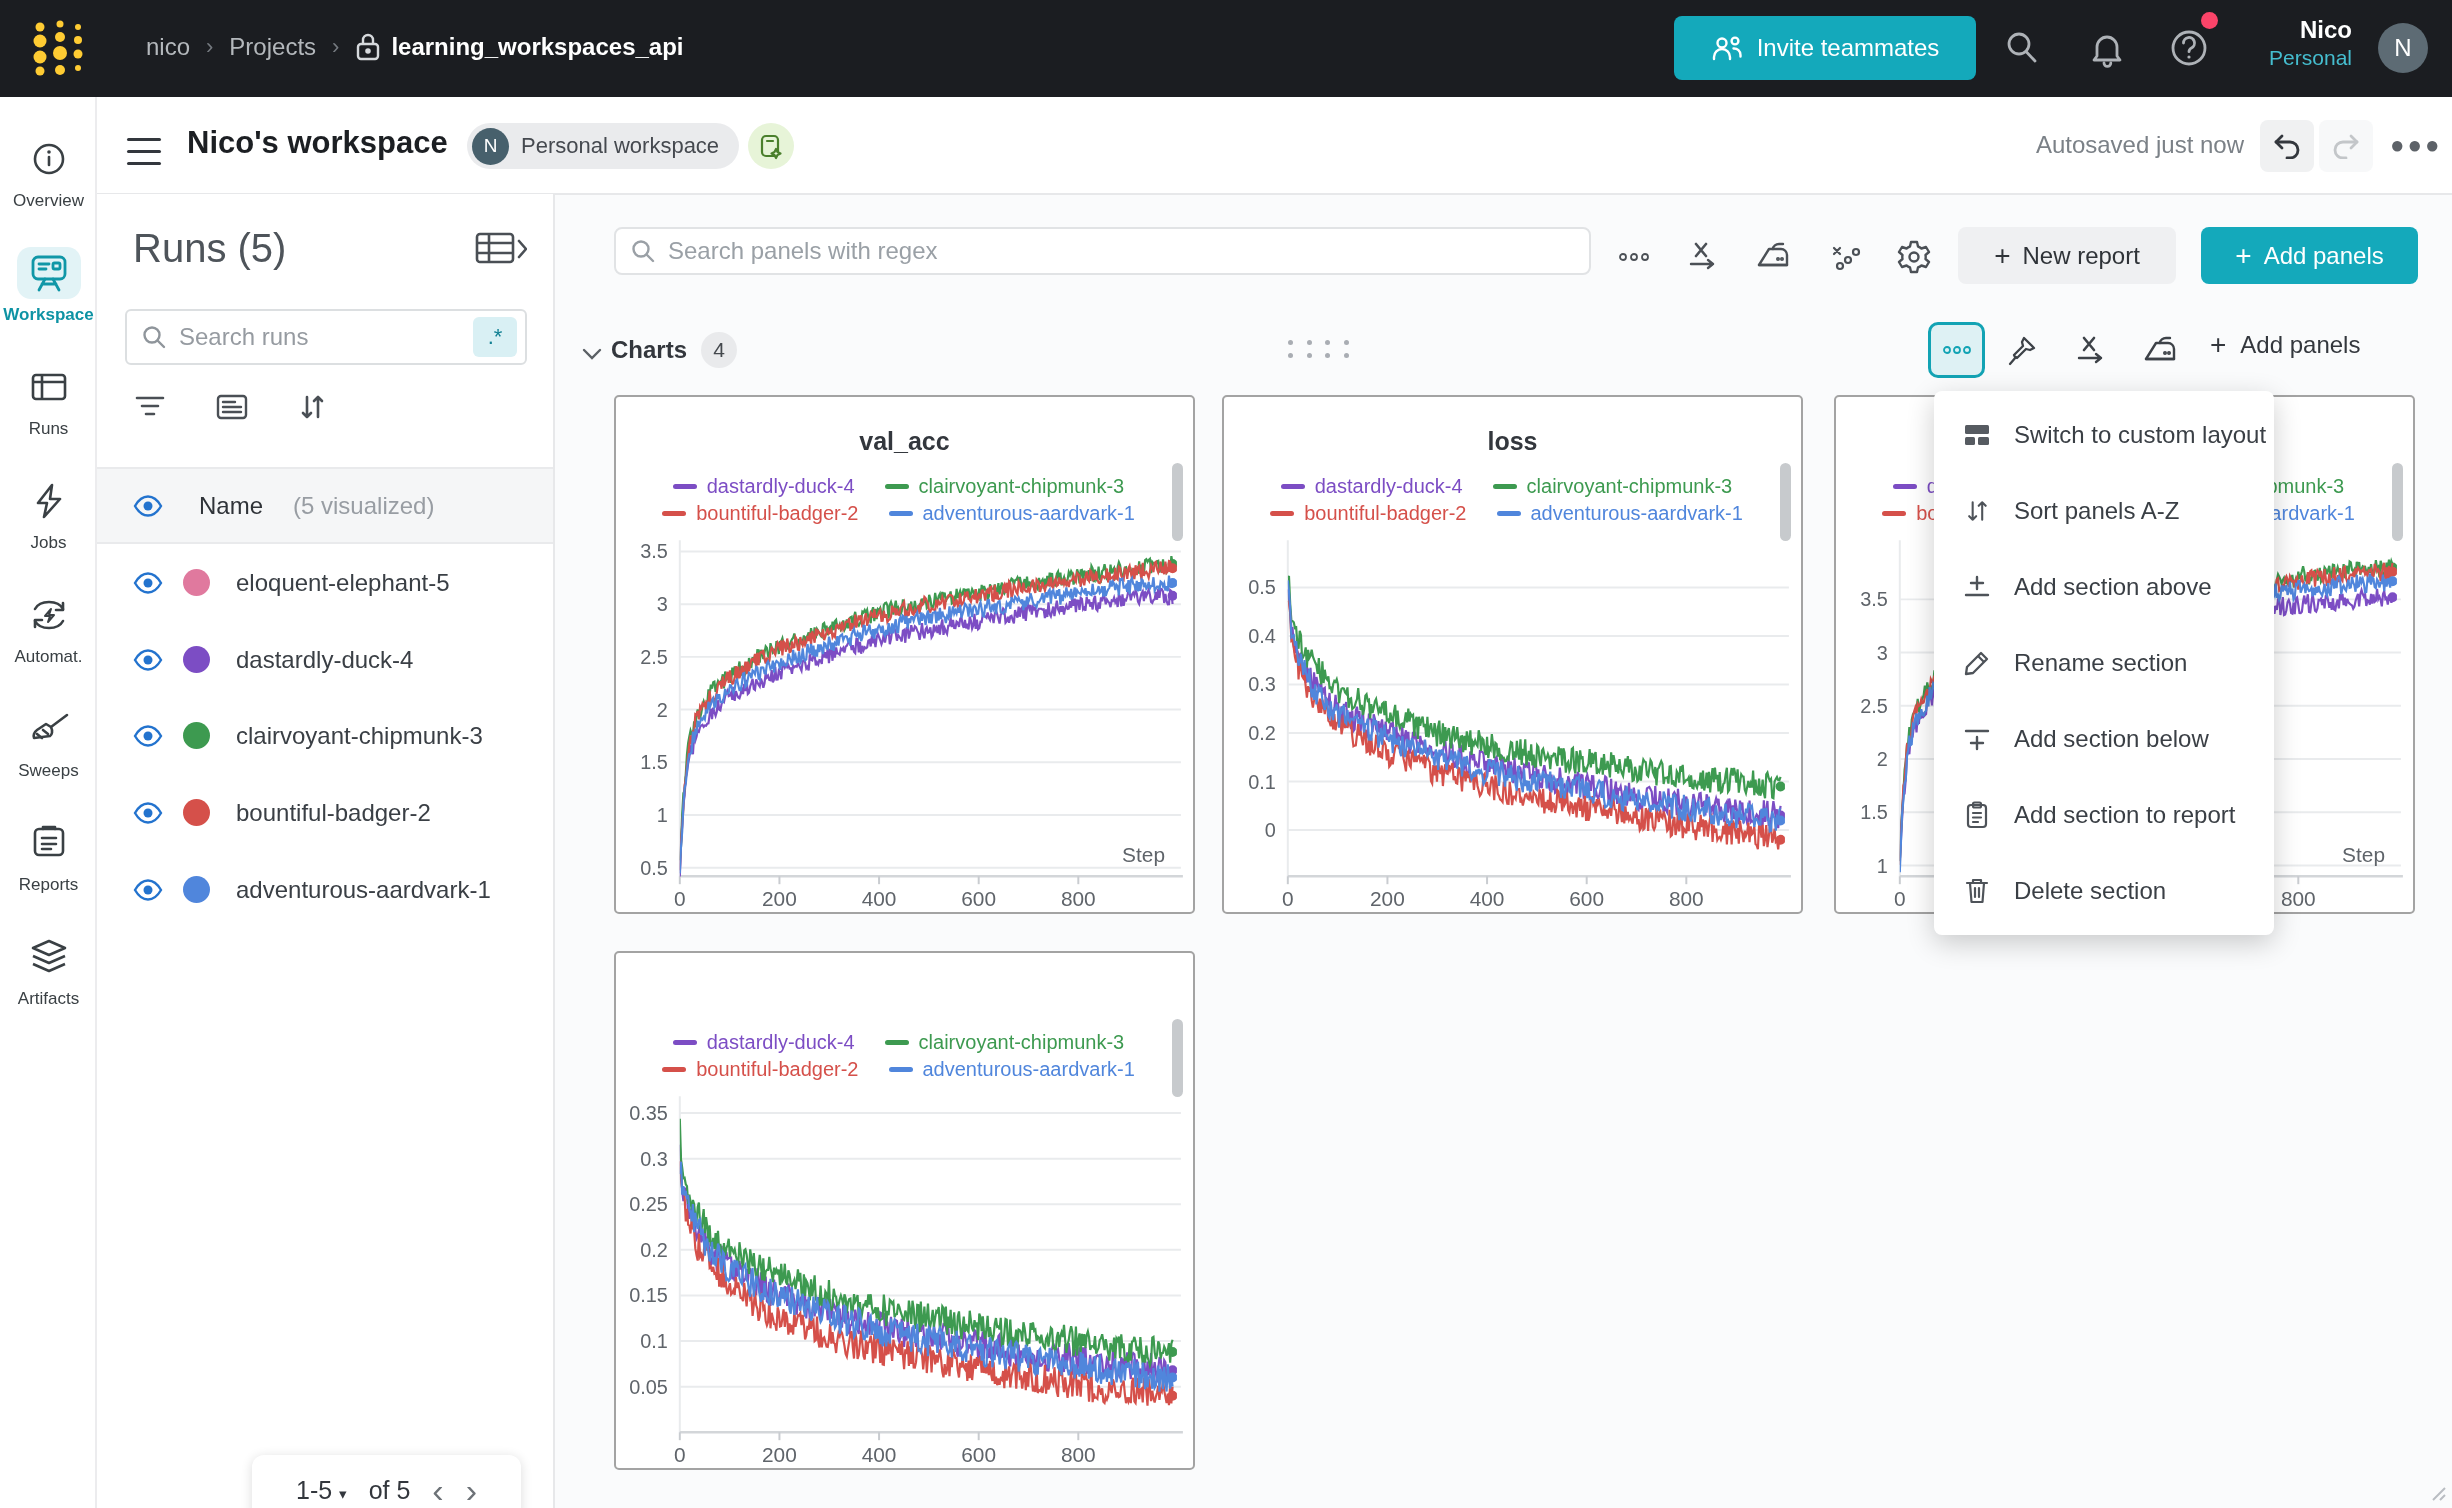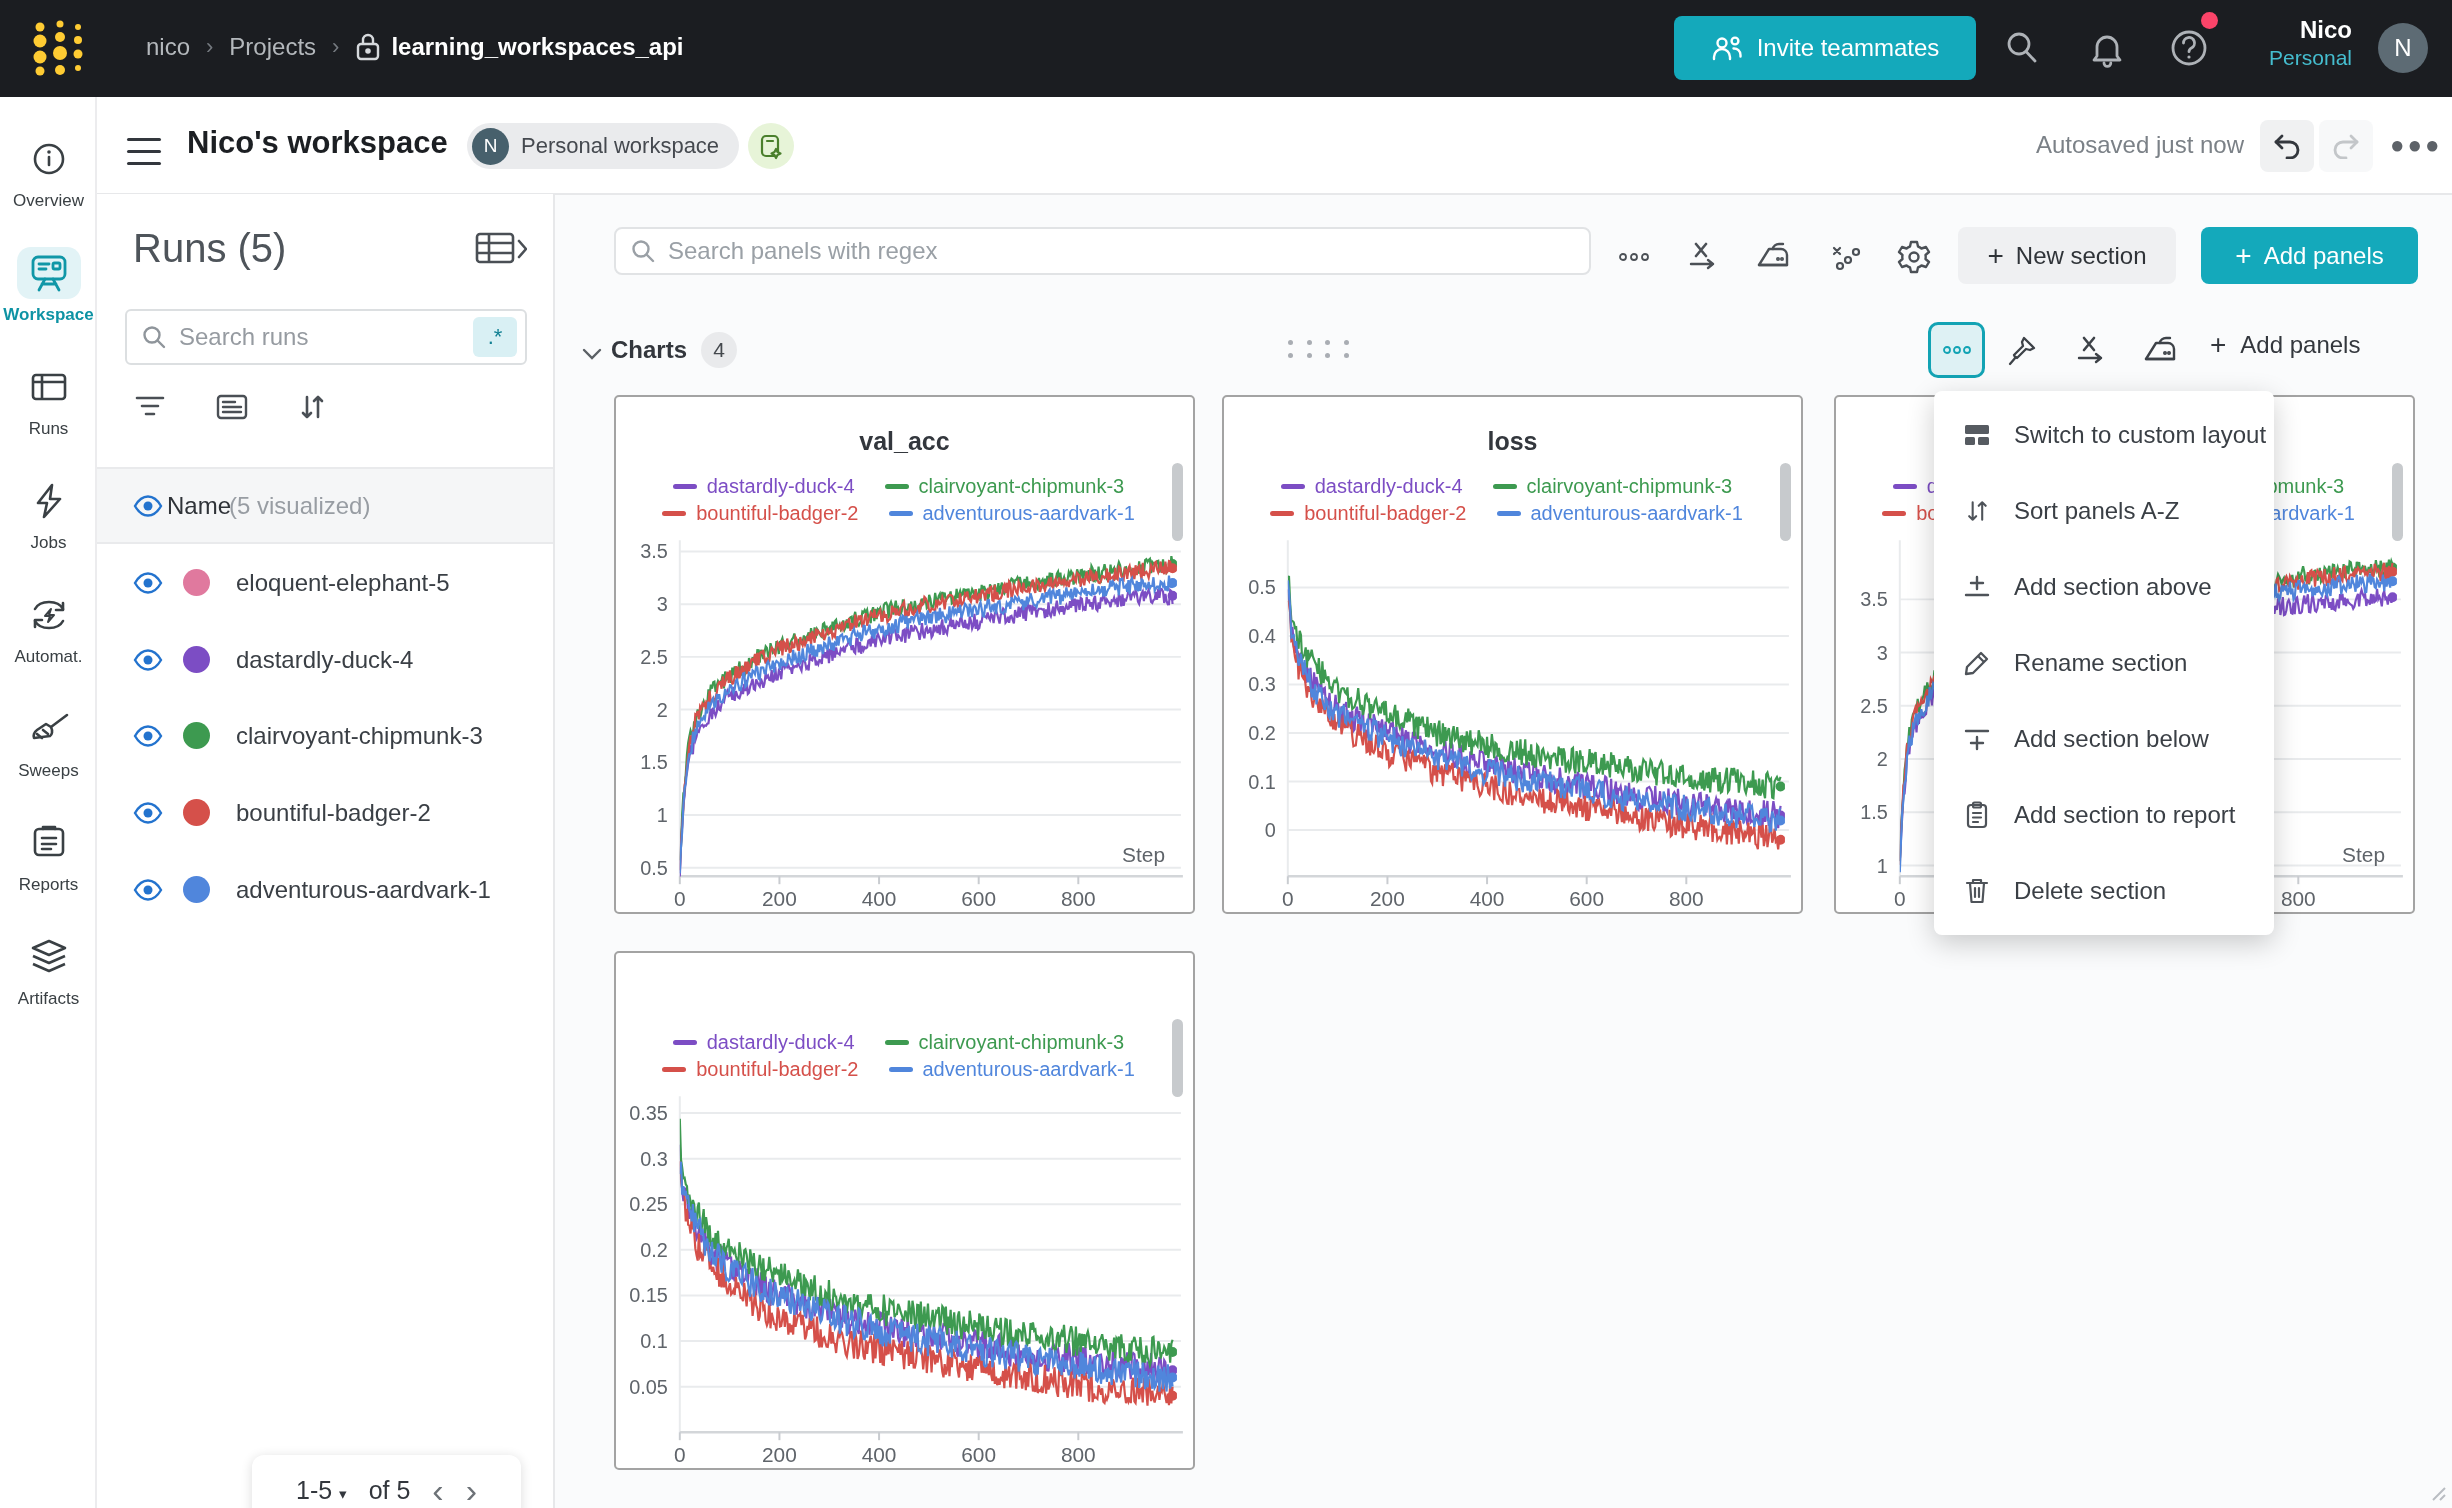--- a/index.html
+++ b/index.html
@@ -45,21 +45,21 @@
   
   .runs-panel { left:97px; top:194px; width:458px; height:1314px; background:#fff; border-right:2px solid #e7e8ea; }
   .runs-title { left:36px; top:32px; font-size:40px; color:#4e545a; }
   .runs-table-icon { left:378px; top:38px; cursor:pointer; }
   .runs-search { left:28px; top:115px; width:402px; height:56px; border:2px solid #dcdfe1; border-radius:6px; background:#fff; display:flex; align-items:center; padding:0 8px 0 14px; }
   .runs-search input { border:none; outline:none; flex:1; font-size:24px; color:#33373d; margin-left:12px; font-family:"Liberation Sans",sans-serif; min-width:0; }
   .runs-search input::placeholder { color:#969ba1; }
   .regex-chip { width:44px; height:40px; background:#d9f0f4; color:#128093; border-radius:6px; font-size:22px; display:flex; align-items:center; justify-content:center; cursor:pointer; }
   .runs-tools { left:36px; top:199px; display:flex; gap:48px; }
   .runs-tools > div { cursor:pointer; }
-  .name-header { left:0; top:273px; width:456px; height:77px; background:#f5f6f7; border-top:2px solid #e9eaec; border-bottom:2px solid #e9eaec; display:flex; align-items:center; padding-left:36px; gap:4px; }
+  .name-header { left:0; top:273px; width:456px; height:77px; background:#f5f6f7; border-top:2px solid #e9eaec; border-bottom:2px solid #e9eaec; display:flex; align-items:center; padding-left:36px; gap:36px; }
   .name-header .nh-name { font-size:24px; color:#2f3338; }
   .name-header .nh-count { font-size:24px; color:#989da3; }
   .run-row { left:0; width:456px; height:77px; display:flex; align-items:center; padding-left:36px; gap:20px; cursor:pointer; }
   .run-dot { width:27px; height:27px; border-radius:50%; }
   .run-name { font-size:24px; color:#3a3f45; margin-left:6px; }
   .pagination { left:155px; top:1261px; width:269px; height:70px; background:#fff; border-radius:12px; box-shadow:0 2px 12px rgba(0,0,0,0.14); display:flex; align-items:center; justify-content:center; gap:22px; font-size:25px; color:#33373d; }
   .pag-chev { color:#6d7277; font-size:34px; line-height:1; cursor:pointer; }
   .pag-range { cursor:pointer; }
   .caret { font-size:15px; color:#33373d; }
 
@@ -442,21 +442,21 @@
     </div>
     <div class="tool-ic" style="left:1337px;">
       <svg width="36" height="36" viewBox="0 0 36 36" fill="none" stroke="#4b5056" stroke-width="2.4" stroke-linejoin="round">
         <path d="M15 4 h6 l1 4.5 a10 10 0 0 1 3.5 2 l4.5 -1.5 l3 5 l-3.5 3 a10 10 0 0 1 0 4 l3.5 3 l-3 5 l-4.5 -1.5 a10 10 0 0 1 -3.5 2 L21 34 h-6 l-1 -4.5 a10 10 0 0 1 -3.5 -2 L6 29 l-3 -5 l3.5 -3 a10 10 0 0 1 0 -4 L3 14 l3 -5 l4.5 1.5 a10 10 0 0 1 3.5 -2 z" transform="translate(0,-1)"></path>
         <circle cx="18" cy="18" r="4.5"></circle>
       </svg>
     </div>
 
     <div class="abs new-report">
       <span class="plus-glyph">+</span>
-      <span>New section</span>
+      <span>New report</span>
     </div>
     <div class="abs add-panels-btn">
       <span class="plus-glyph">+</span>
       <span>Add panels</span>
     </div>
 
     <div class="abs charts-head">
       <div class="abs sec-chevron">
         <svg width="20" height="12" viewBox="0 0 20 12" fill="none" stroke="#5b6065" stroke-width="2.4" stroke-linecap="round">
             <path d="M2 2 L10 10 L18 2"></path>

